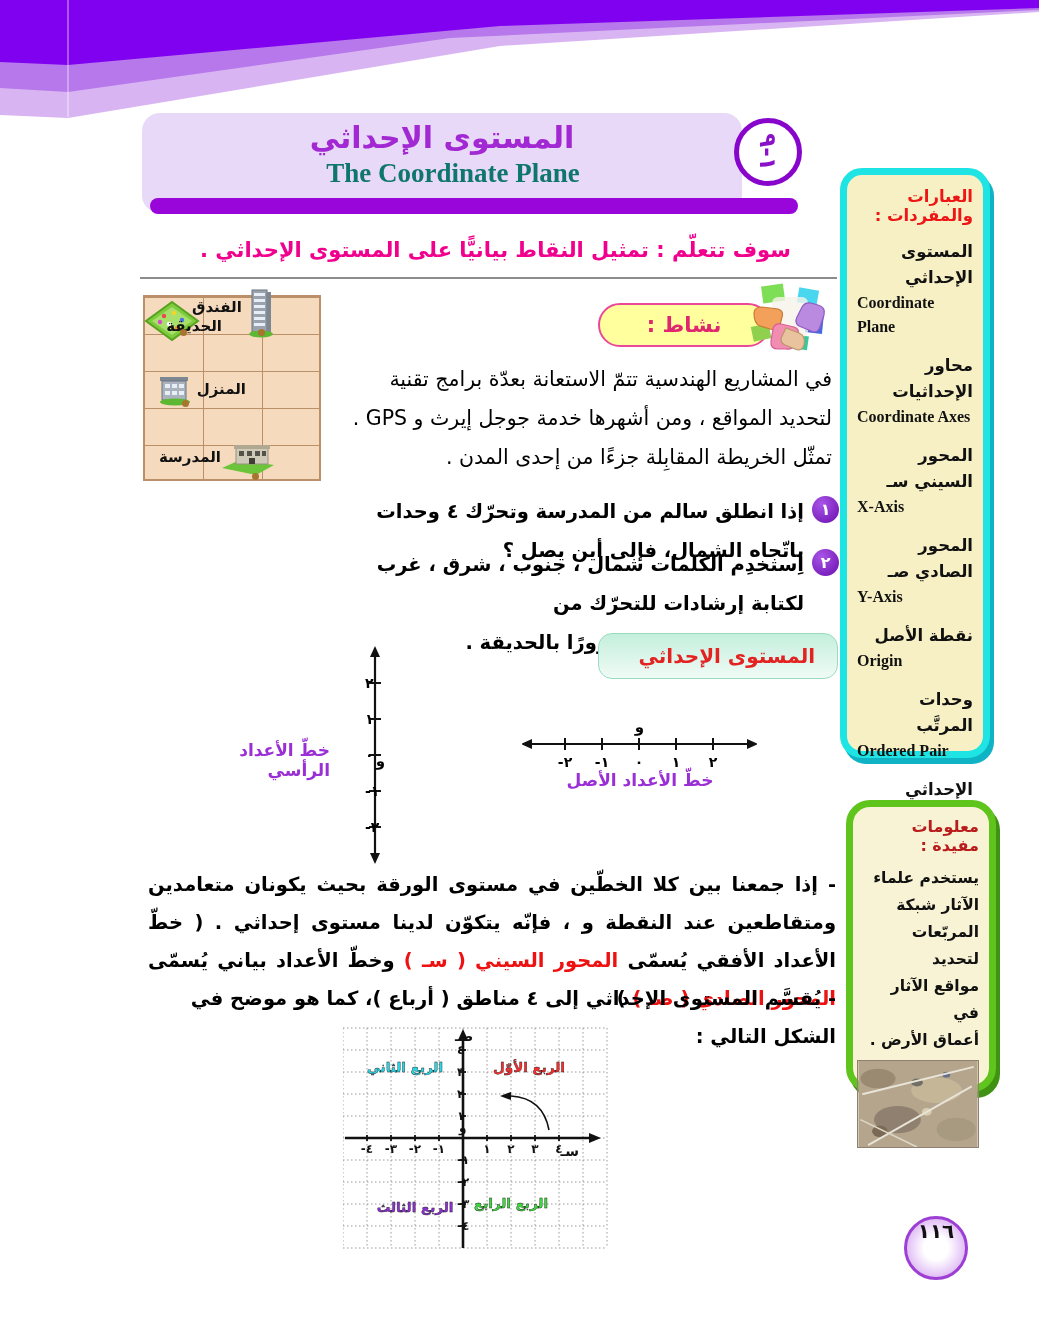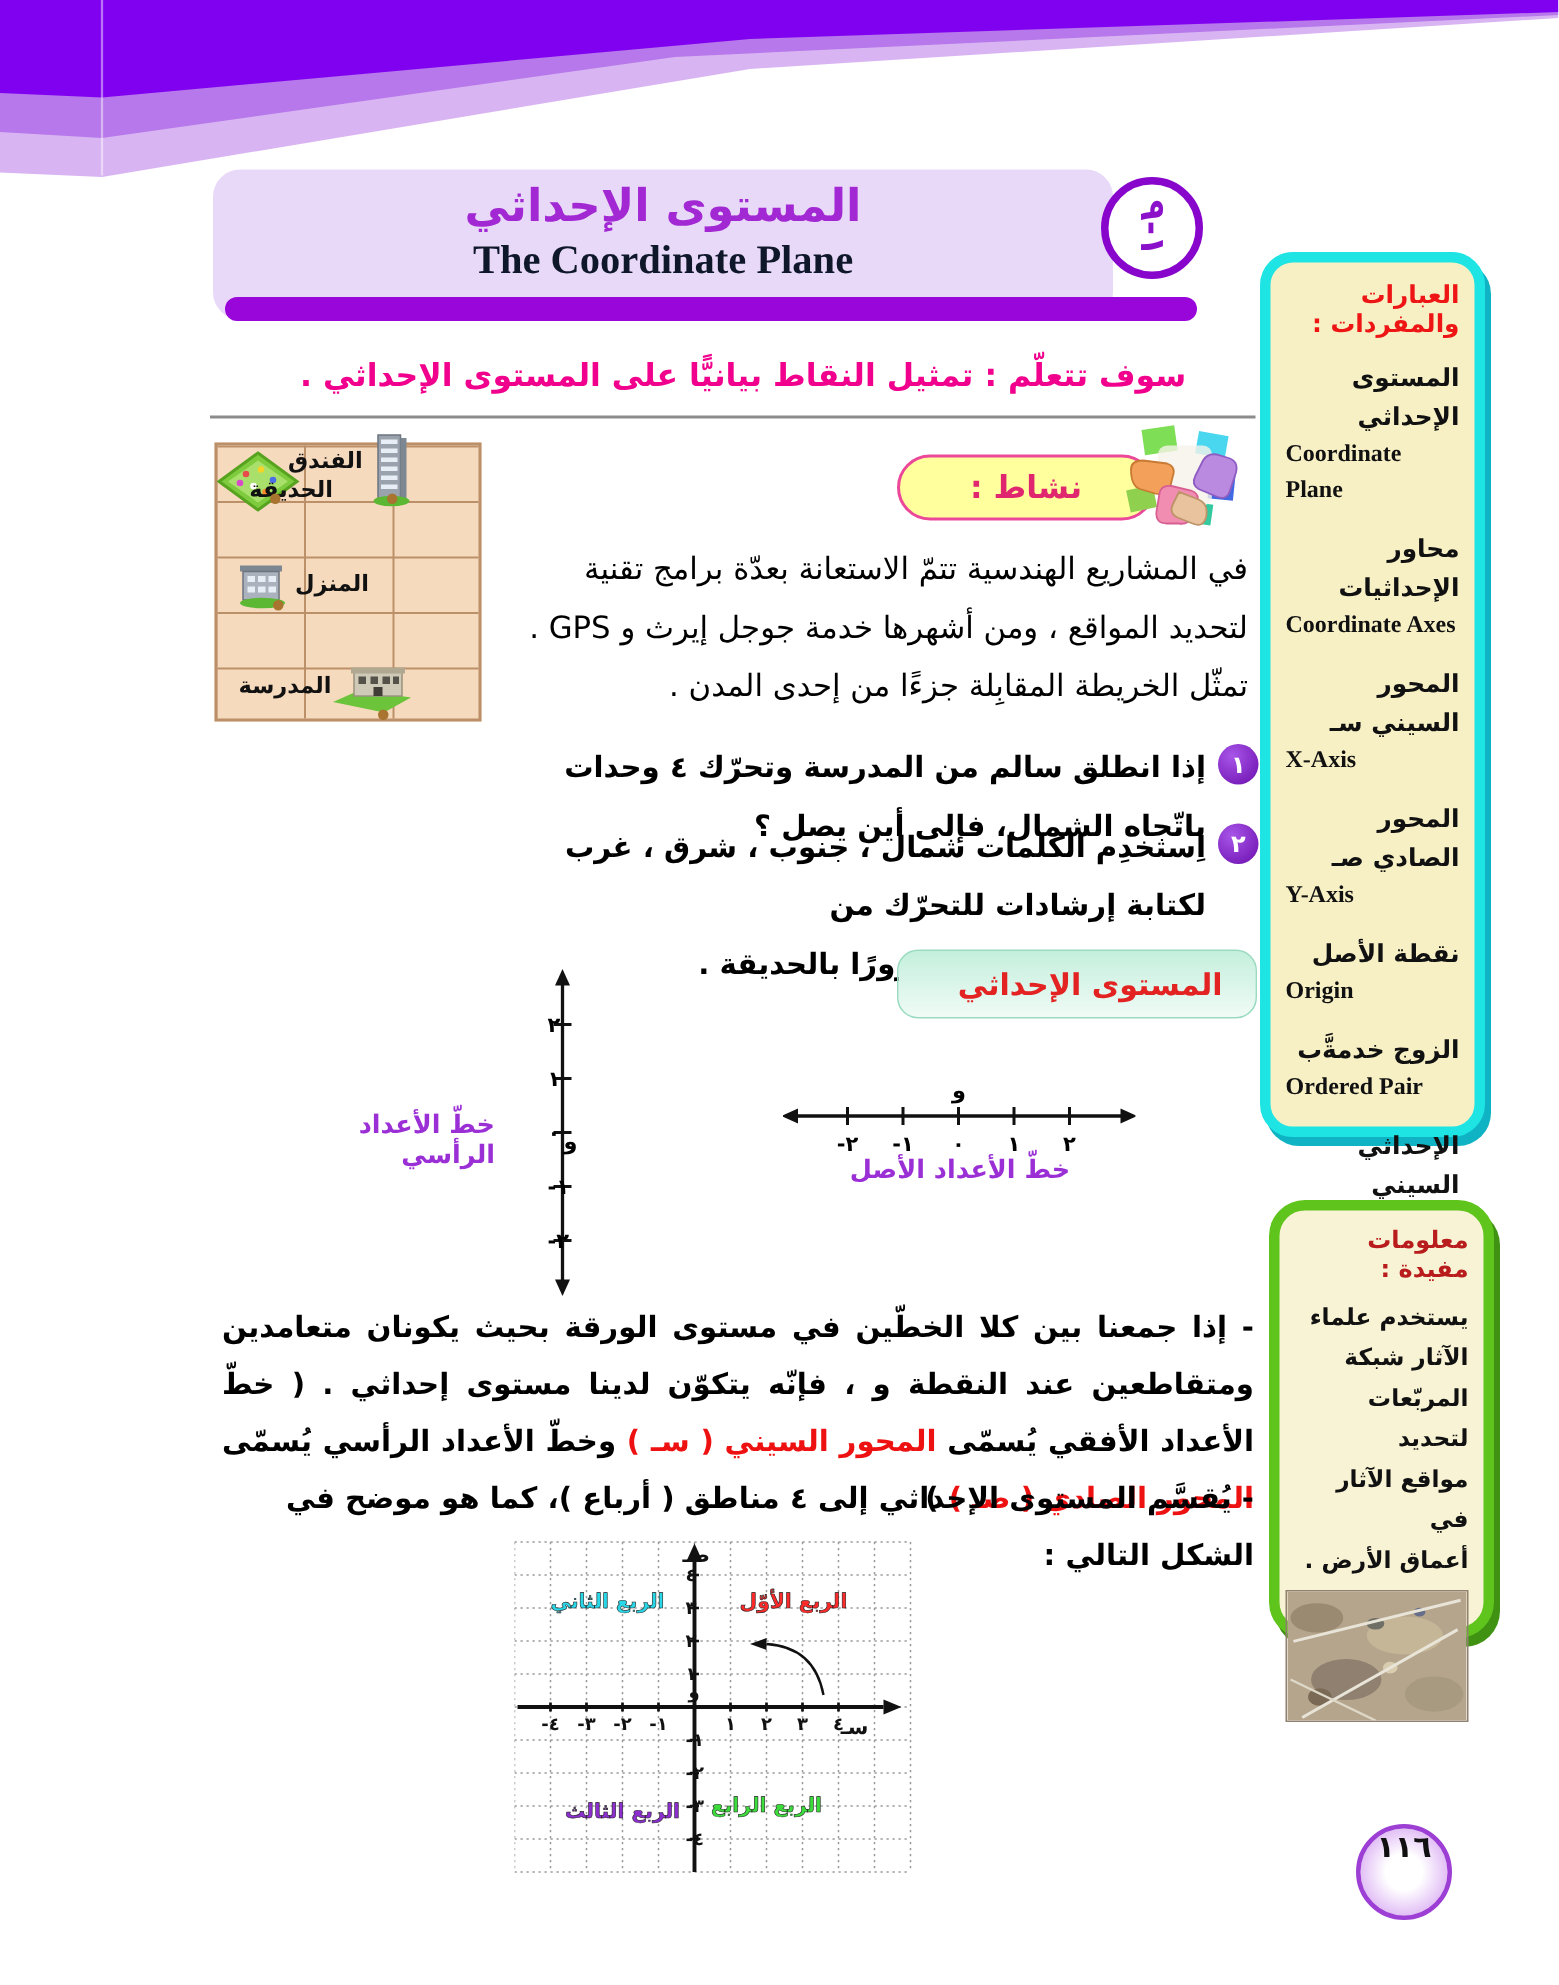--- a/index.html
+++ b/index.html
@@ -7,22 +7,22 @@
   .page{position:relative;width:1039px;height:1323px;background:#fff;overflow:hidden;
         font-family:"DejaVu Sans",sans-serif;direction:rtl;}
   .abs{position:absolute;}
 
   
   .swoosh{left:0;top:0;width:1039px;height:130px;}
 
   
   .lesson-box{left:142px;top:113px;width:600px;height:100px;background:#e9d9f8;border-radius:18px;}
   .lesson-title-ar{left:142px;top:120px;width:600px;text-align:center;font-size:30px;font-weight:bold;color:#a128d2;}
-  .lesson-title-en{left:142px;top:158px;width:600px;text-align:center;font-size:27px;font-weight:bold;
-                   color:#0f172a;font-family:"Liberation Serif","DejaVu Serif",serif;direction:ltr;}
+  .lesson-title-en{left:153px;top:158px;width:600px;text-align:center;font-size:27px;font-weight:bold;
+                   color:#0f766e;font-family:"Liberation Serif","DejaVu Serif",serif;direction:ltr;}
   .lesson-bar{left:150px;top:198px;width:648px;height:16px;background:#9906d9;border-radius:9px;}
   .lesson-circle{left:734px;top:118px;width:68px;height:68px;border-radius:50%;background:#fff;
                  border:5px solid #8806cc;display:flex;align-items:center;justify-content:center;z-index:3;}
   .lesson-circle span{display:block;transform:rotate(90deg);direction:ltr;font-size:23px;font-weight:bold;color:#8a10c9;}
 
   .objective{left:200px;top:238px;width:634px;text-align:left;font-size:21px;font-weight:bold;color:#f0008c;direction:rtl;}
   .objective-inner{display:inline-block;direction:rtl;}
   .rule{left:140px;top:277px;width:697px;border-top:2px solid #8c8c8c;height:0;}
 
   
@@ -124,21 +124,21 @@
     </div>
     <div class="vocab-term">
       <div class="vocab-ar">المحور الصادي صـ</div>
       <div class="vocab-en">Y-Axis</div>
     </div>
     <div class="vocab-term">
       <div class="vocab-ar">نقطة الأصل</div>
       <div class="vocab-en">Origin</div>
     </div>
     <div class="vocab-term">
-      <div class="vocab-ar">الزوج خدمةَّب</div>
+      <div class="vocab-ar">وحدات المرتَّب</div>
       <div class="vocab-en">Ordered Pair</div>
     </div>
     <div class="vocab-term">
       <div class="vocab-ar">الإحداثي السيني</div>
       <div class="vocab-en">X Coordinate</div>
     </div>
     <div class="vocab-term">
       <div class="vocab-ar">الإحداثي الصادي</div>
       <div class="vocab-en">Y Coordinate</div>
     </div>
@@ -274,21 +274,21 @@
     <text x="43" y="57" font-size="14" font-weight="bold" text-anchor="middle">٢-</text>
     <text x="80" y="57" font-size="14" font-weight="bold" text-anchor="middle">١-</text>
     <text x="117" y="57" font-size="14" font-weight="bold" text-anchor="middle">٠</text>
     <text x="154" y="57" font-size="14" font-weight="bold" text-anchor="middle">١</text>
     <text x="191" y="57" font-size="14" font-weight="bold" text-anchor="middle">٢</text>
     <text x="122" y="22" font-size="15" font-weight="bold">و</text>
   </svg>
   <div class="abs nl-label" style="left:545px;top:770px;width:190px;text-align:center;">خطّ الأعداد الأصل</div>
 
   <div class="abs para">
-    <span>- إذا جمعنا بين كلا الخطّين في مستوى الورقة بحيث يكونان متعامدين ومتقاطعين عند النقطة و ، فإنّه يتكوّن لدينا مستوى إحداثي . ( </span><span class="boldblk">خطّ الأعداد الأفقي يُسمّى </span><span class="red">المحور السيني ( سـ ) </span><span class="boldblk">وخطّ الأعداد الرأسي يُسمّى </span><span class="red">المحور الصادي ( صـ )</span><span> )</span>
+    <span>- إذا جمعنا بين كلا الخطّين في مستوى الورقة بحيث يكونان متعامدين ومتقاطعين عند النقطة و ، فإنّه يتكوّن لدينا مستوى إحداثي . ( </span><span class="boldblk">خطّ الأعداد الأفقي يُسمّى </span><span class="red">المحور السيني ( سـ ) </span><span class="boldblk">وخطّ الأعداد بياني يُسمّى </span><span class="red">المحور الصادي ( صـ )</span><span> )</span>
   </div>
   <div class="abs para2">- يُقسَّم المستوى الإحداثي إلى ٤ مناطق ( أرباع )، كما هو موضح في الشكل التالي :</div>
 
   <svg class="abs" style="left:343px;top:1026px;" width="268" height="226" viewBox="0 0 268 226">
     <g stroke="#9a9a9a" stroke-width="1" stroke-dasharray="1.5,2.5">
       <line x1="0" y1="2" x2="0" y2="222"></line>
         <line x1="24" y1="2" x2="24" y2="222"></line>
         <line x1="48" y1="2" x2="48" y2="222"></line>
       <line x1="72" y1="2" x2="72" y2="222"></line>
         <line x1="96" y1="2" x2="96" y2="222"></line>

